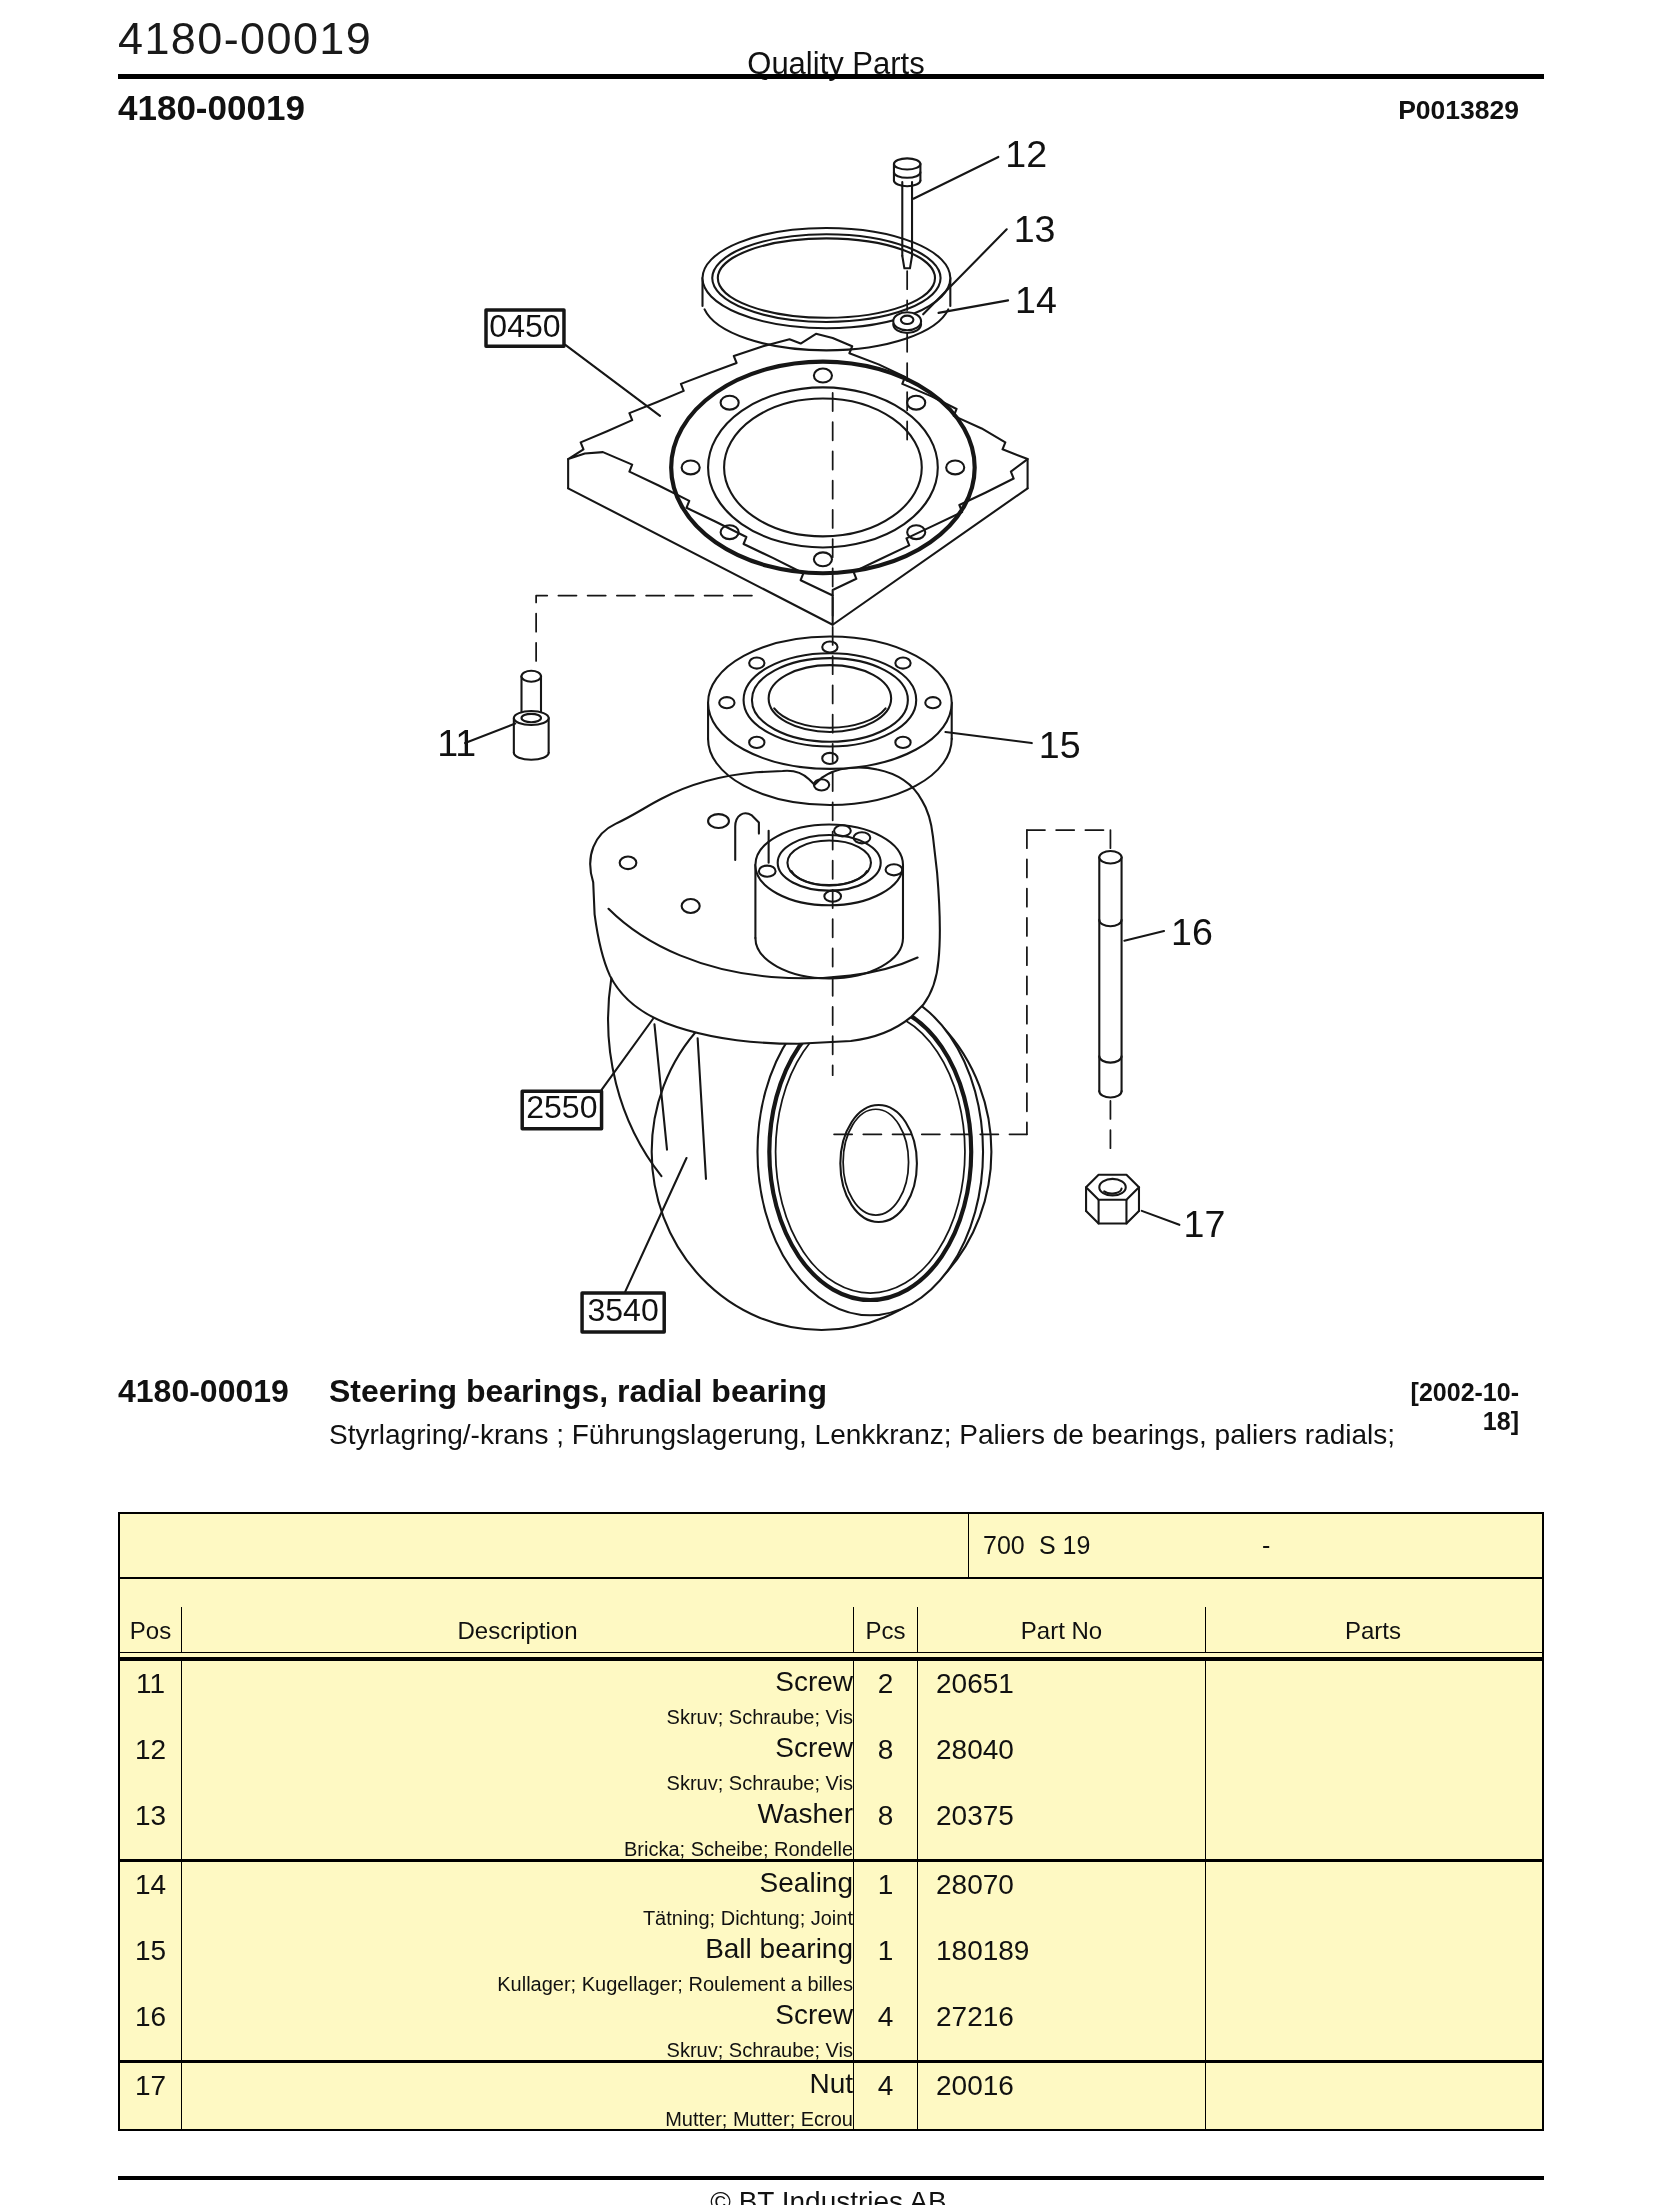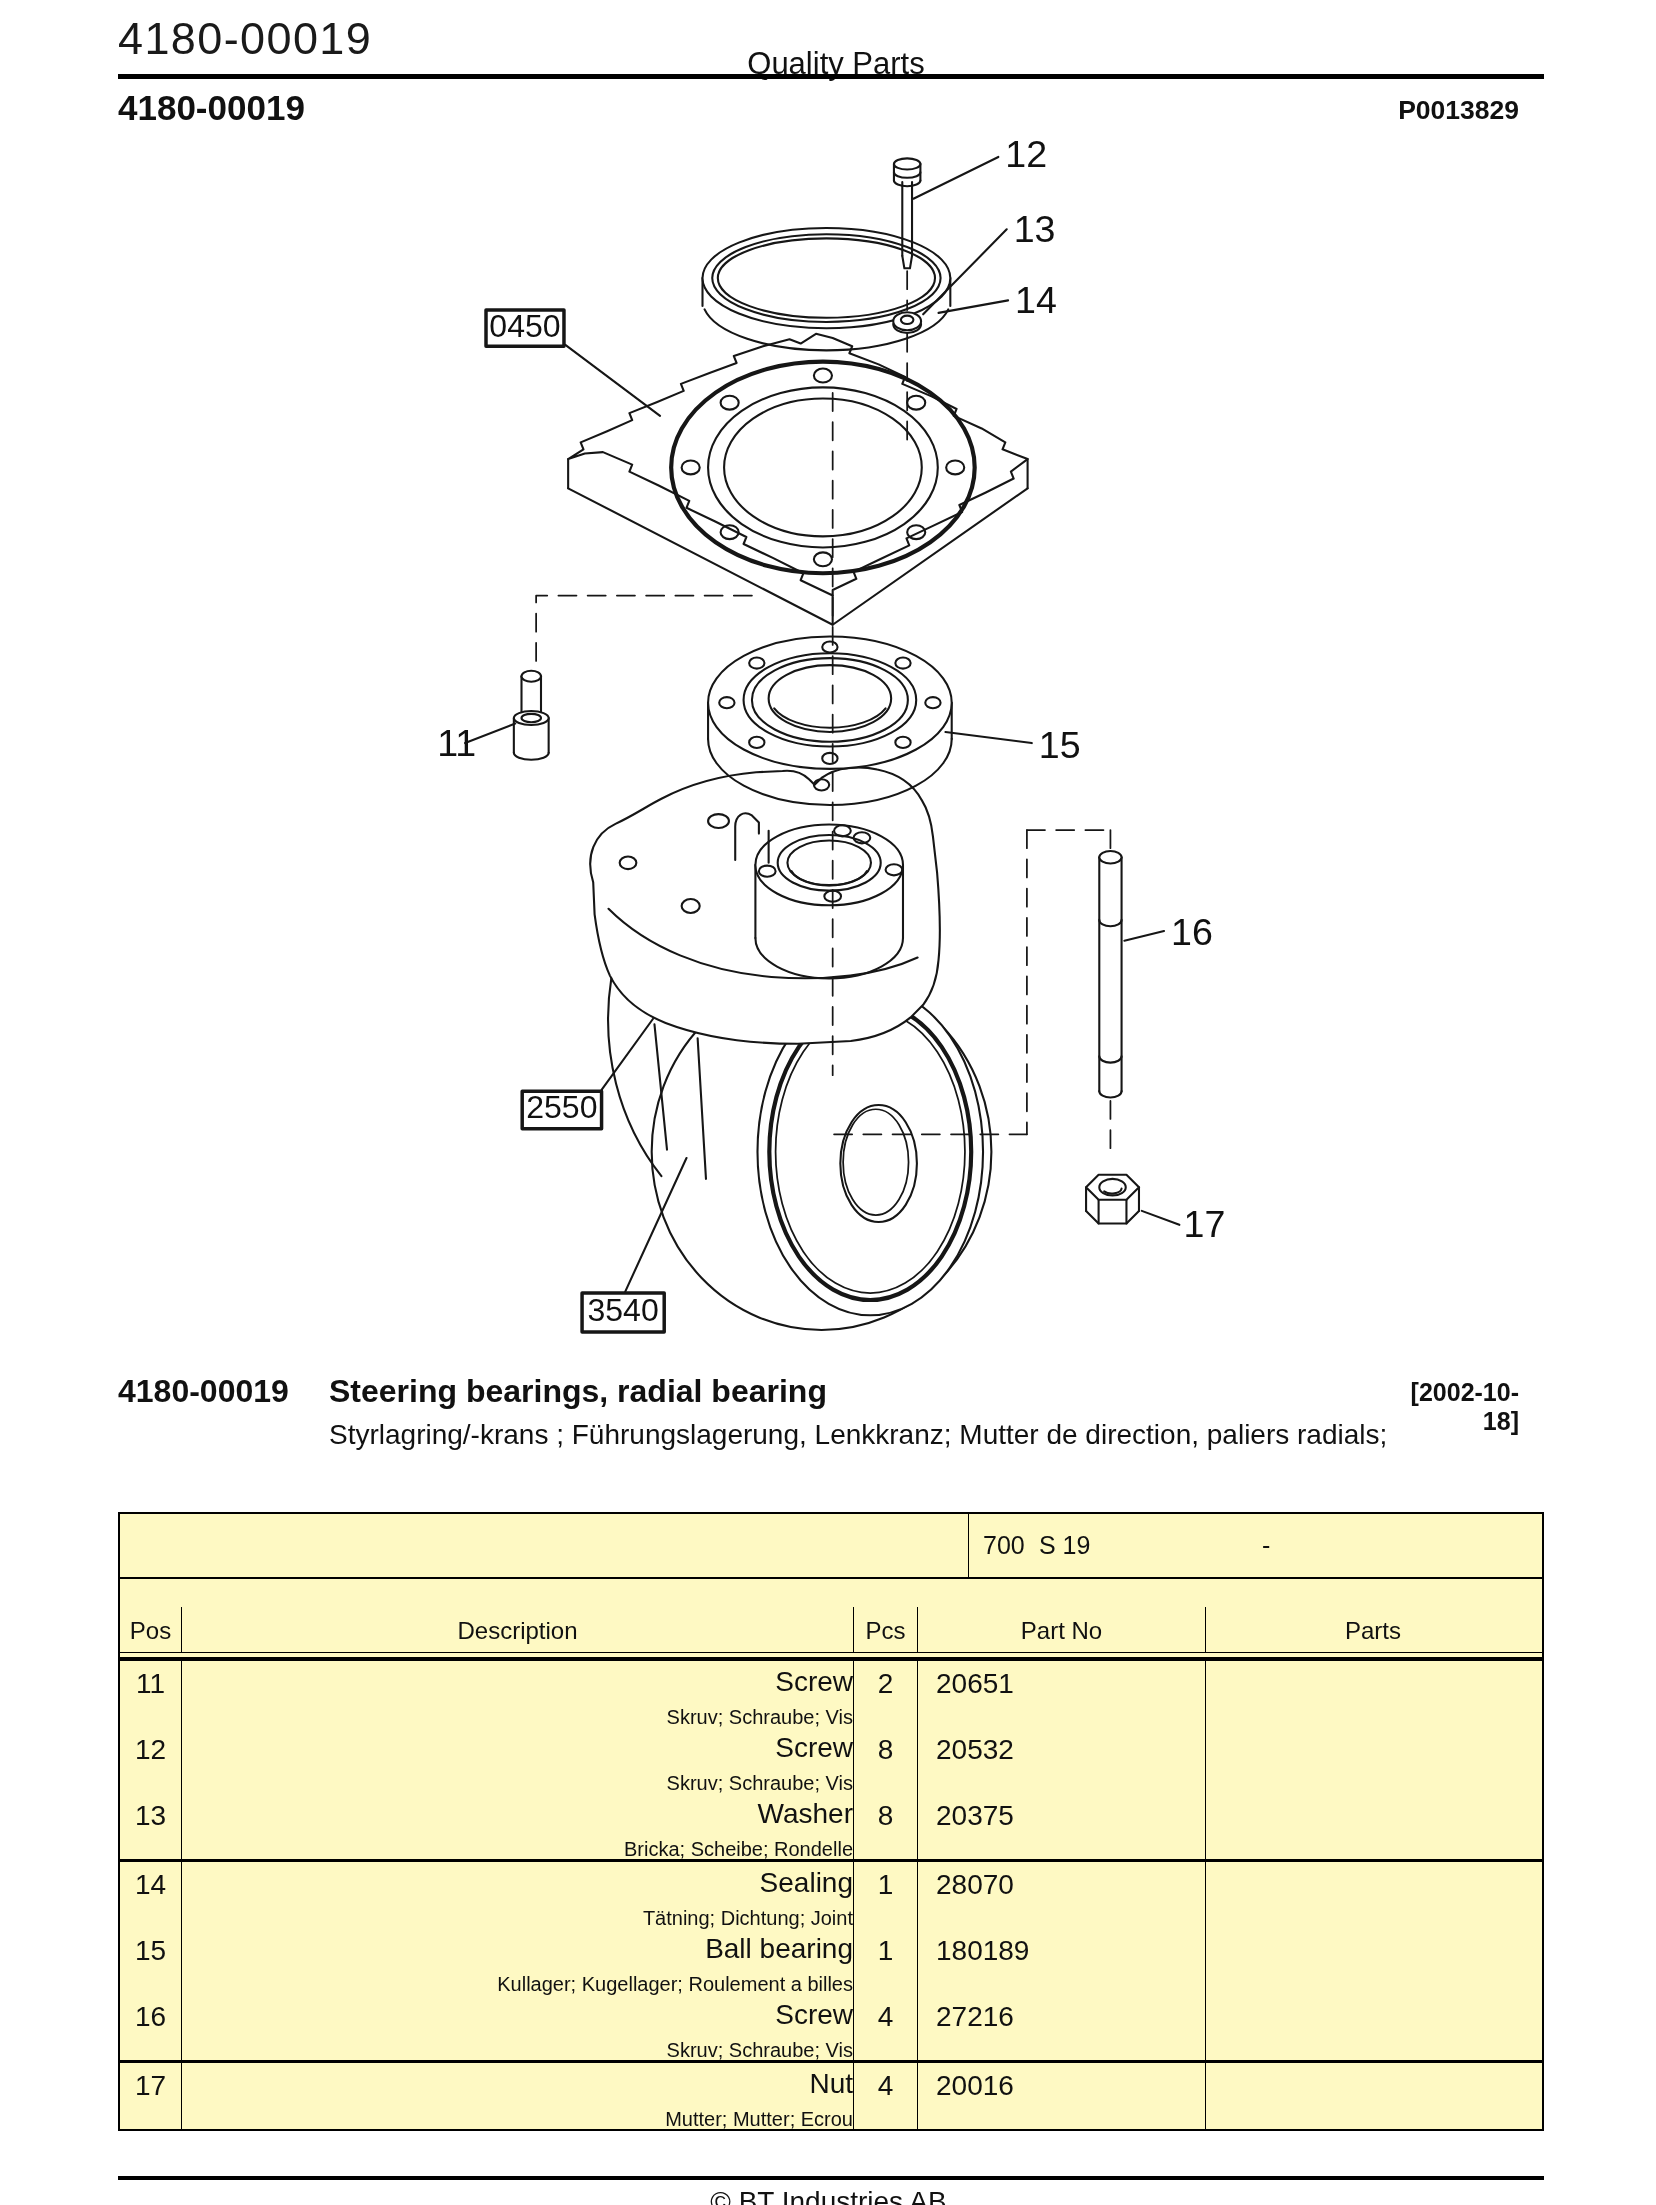--- a/index.html
+++ b/index.html
@@ -255,21 +255,21 @@
 
       <line x1="1694" y1="1760" x2="1640" y2="1740"></line>
       <text class="dlabel" x="1700" y="1778" stroke="none">17</text>
     </g>
   </g>
 </svg>
 
 <div class="abs sec-num">4180-00019</div>
 <div class="abs sec-title">Steering bearings, radial bearing</div>
 <div class="abs sec-date">[2002-10-18]</div>
-<div class="abs sec-sub">Styrlagring/-krans ; Führungslagerung, Lenkkranz; Mutter de direction, paliers radials;</div>
+<div class="abs sec-sub">Styrlagring/-krans ; Führungslagerung, Lenkkranz; Paliers de bearings, paliers radials;</div>
 
 <div class="abs ptable">
   <div class="mrow">
     <div class="vdiv"></div>
     <span class="m-model">700</span>
     <span class="m-series">S 19</span>
     <span class="m-dash">-</span>
   </div>
   <div class="grid">
     <div class="hcell">Pos</div>
@@ -290,21 +290,21 @@
         <div class="c part">20651</div>
         <div class="c note"></div>
       </div>
       <div class="trow">
         <div class="c pos">12</div>
         <div class="c desc">
           <div class="dmain">Screw</div>
           <div class="dsub">Skruv; Schraube; Vis</div>
         </div>
         <div class="c pcs">8</div>
-        <div class="c part">20532</div>
+        <div class="c part">28040</div>
         <div class="c note"></div>
       </div>
       <div class="trow gend">
         <div class="c pos">13</div>
         <div class="c desc">
           <div class="dmain">Washer</div>
           <div class="dsub">Bricka; Scheibe; Rondelle</div>
         </div>
         <div class="c pcs">8</div>
         <div class="c part">20375</div>

